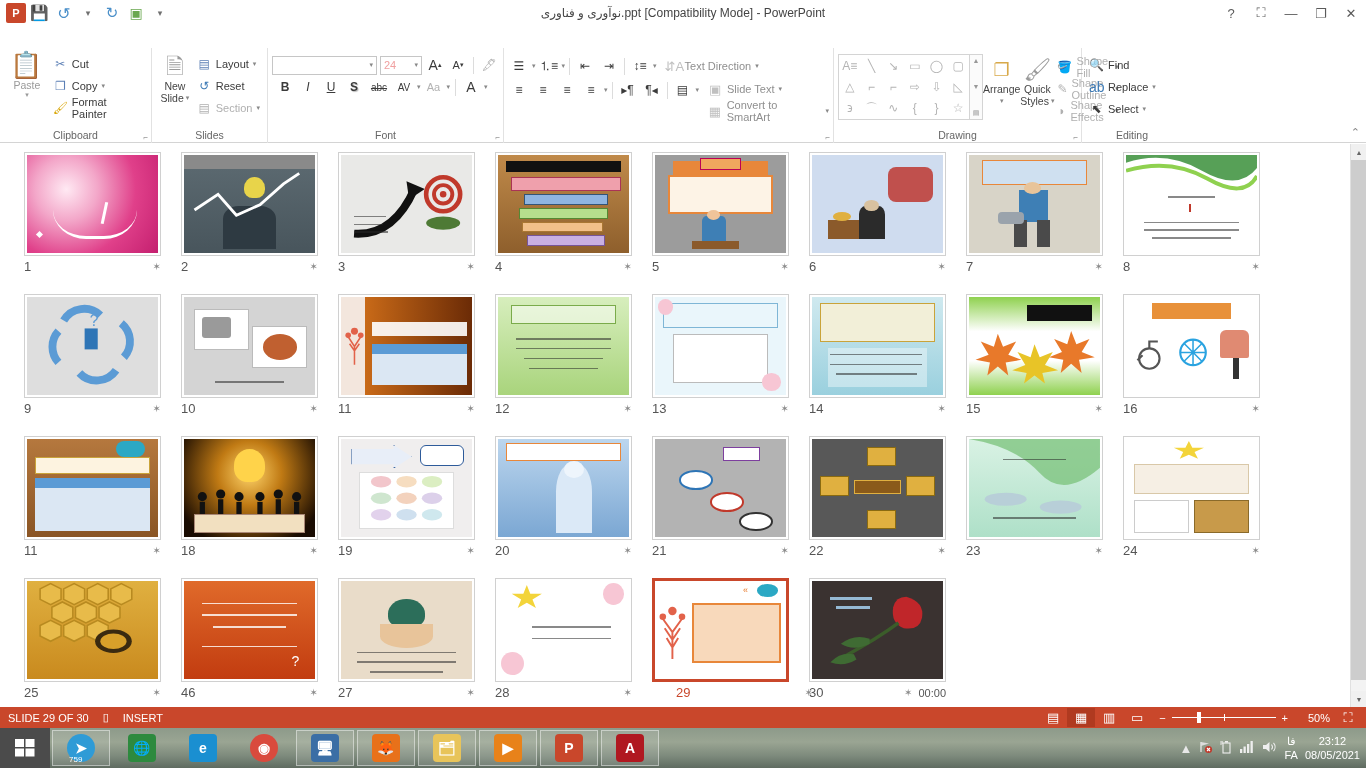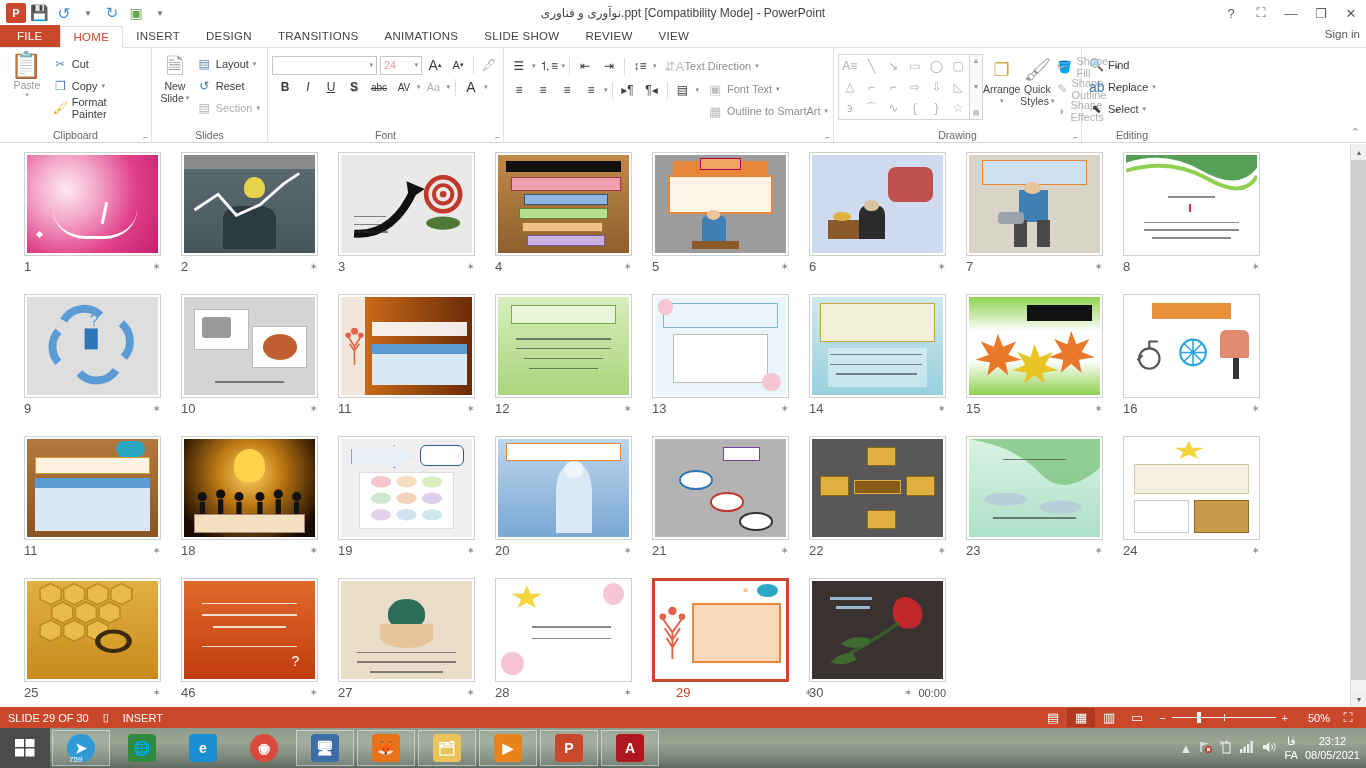--- a/index.html
+++ b/index.html
@@ -211,32 +211,20 @@
     <div class="win-title">نوآوری و فناوری.ppt [Compatibility Mode] - PowerPoint</div>
     <div class="win-ctrl">
       <div>?</div>
       <div>⛶</div>
       <div>—</div>
       <div>❐</div>
       <div>✕</div>
     </div>
   </div>
 
-  <div class="tabbar">
-    <div class="tab file">FILE</div>
-    <div class="tab active">HOME</div>
-    <div class="tab">INSERT</div>
-    <div class="tab">DESIGN</div>
-    <div class="tab">TRANSITIONS</div>
-    <div class="tab">ANIMATIONS</div>
-    <div class="tab">SLIDE SHOW</div>
-    <div class="tab">REVIEW</div>
-    <div class="tab">VIEW</div>
-    <div class="signin">Sign in</div>
-  </div>
 
   <div class="ribbon">
 
     <div class="grp clipboard">
       <div class="grp-body">
         <div class="pastecol">
           <div class="paste-gl">📋</div>
           <div class="lbl">Paste</div>
           <div class="lbl" style="font-size:7px">▾</div>
         </div>
@@ -356,26 +344,26 @@
             <div class="vsep"></div>
             <div class="pbtn">▸¶</div>
             <div class="pbtn">¶◂</div>
             <div class="vsep"></div>
             <div class="pbtn">▤</div>
             <span class="caret">▾</span>
           </div>
           <div style="display:flex;flex-direction:column;padding-left:8px">
             <div class="plist" style="height:22px">
               <span class="gl">▣</span>
-              <span>Font Text</span>
+              <span>Slide Text</span>
               <span class="caret">▾</span>
             </div>
             <div class="plist" style="height:22px">
               <span class="gl">▦</span>
-              <span>Outline to SmartArt</span>
+              <span>Convert to SmartArt</span>
               <span class="caret">▾</span>
             </div>
           </div>
         </div>
       </div>
       <div class="grp-dlg">⌐</div>
     </div>
 
     <div class="grp draw-grp">
       <div class="grp-body" style="padding-top:3px;align-items:flex-start">

